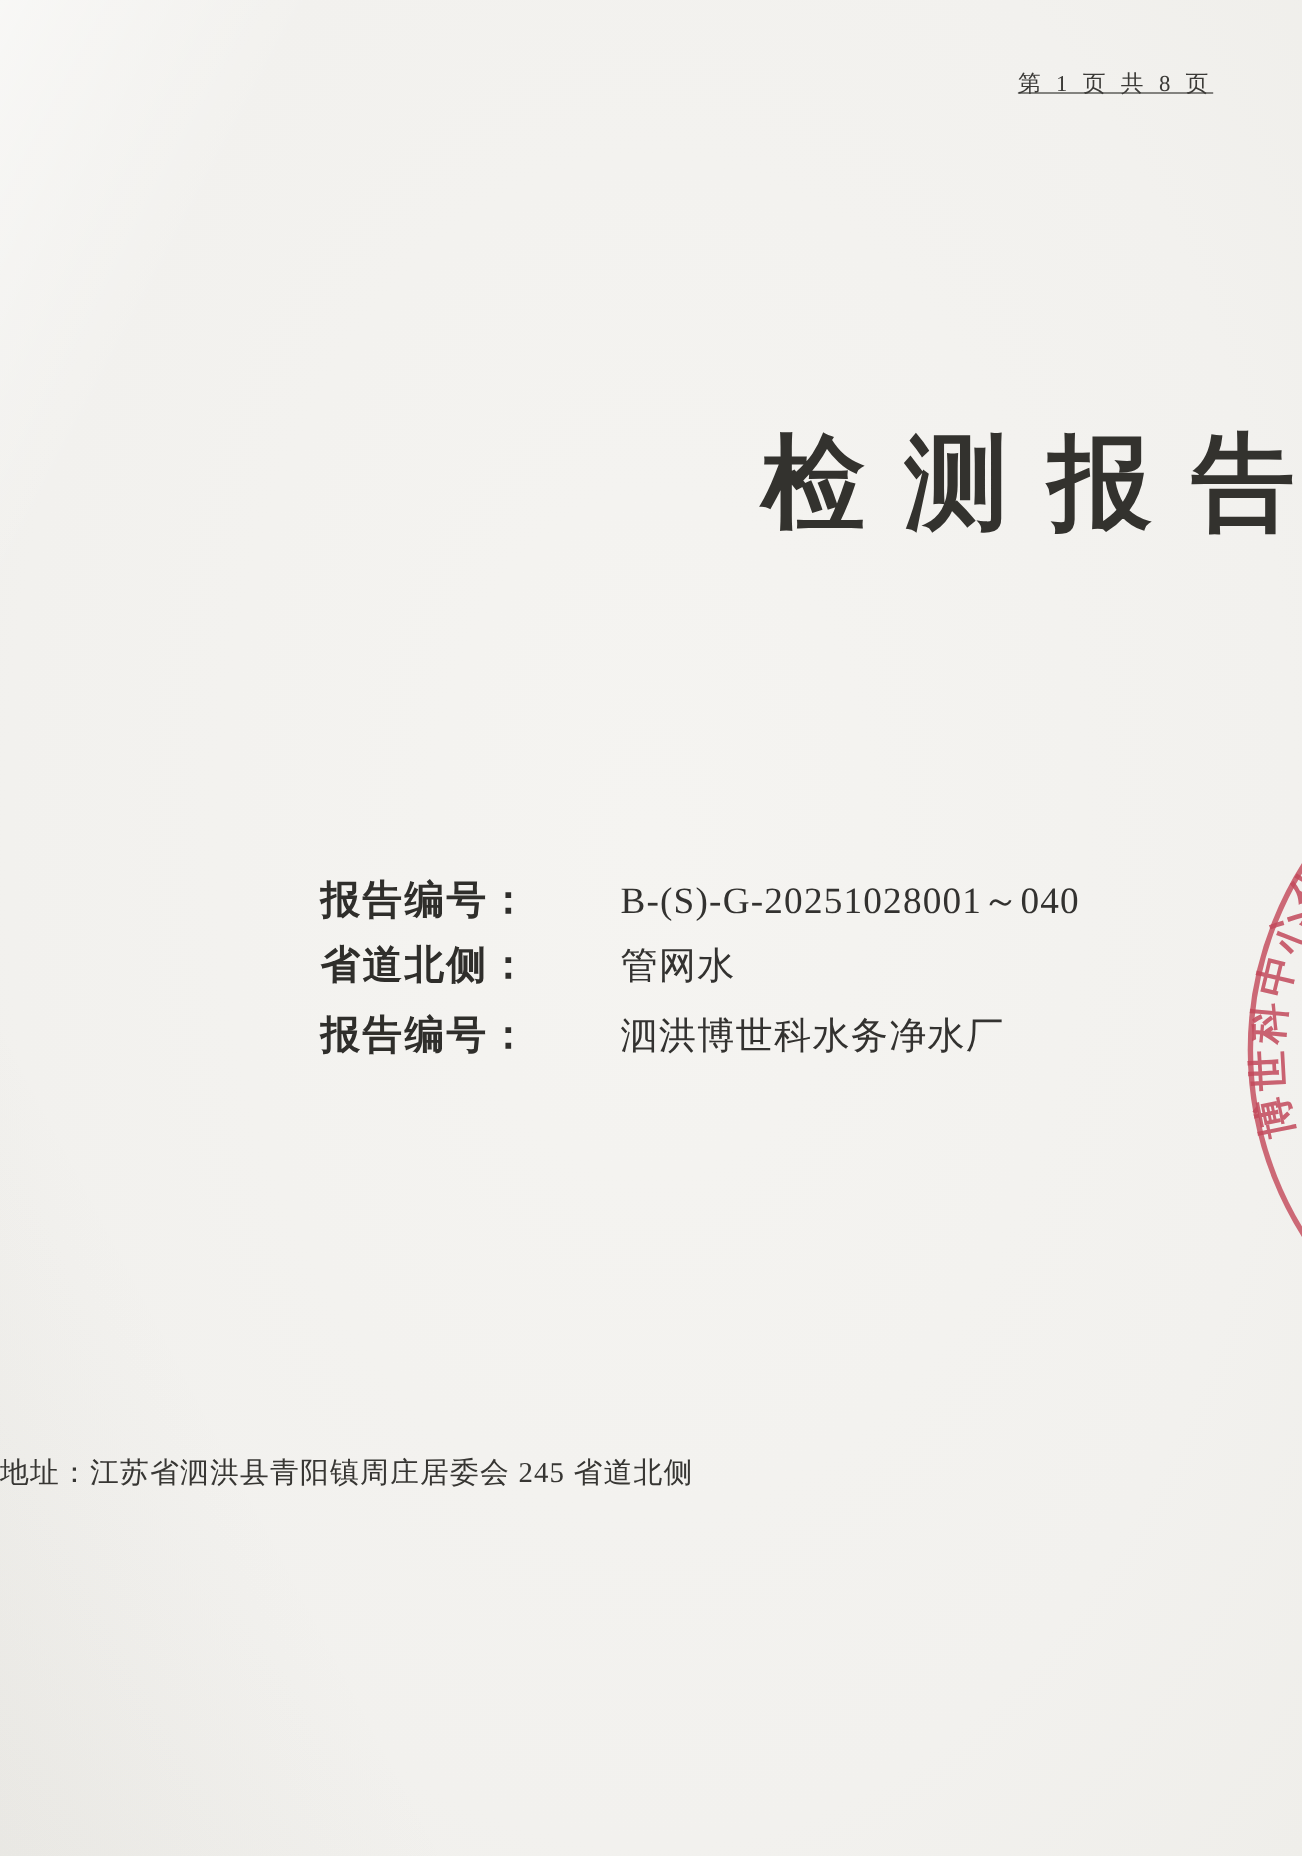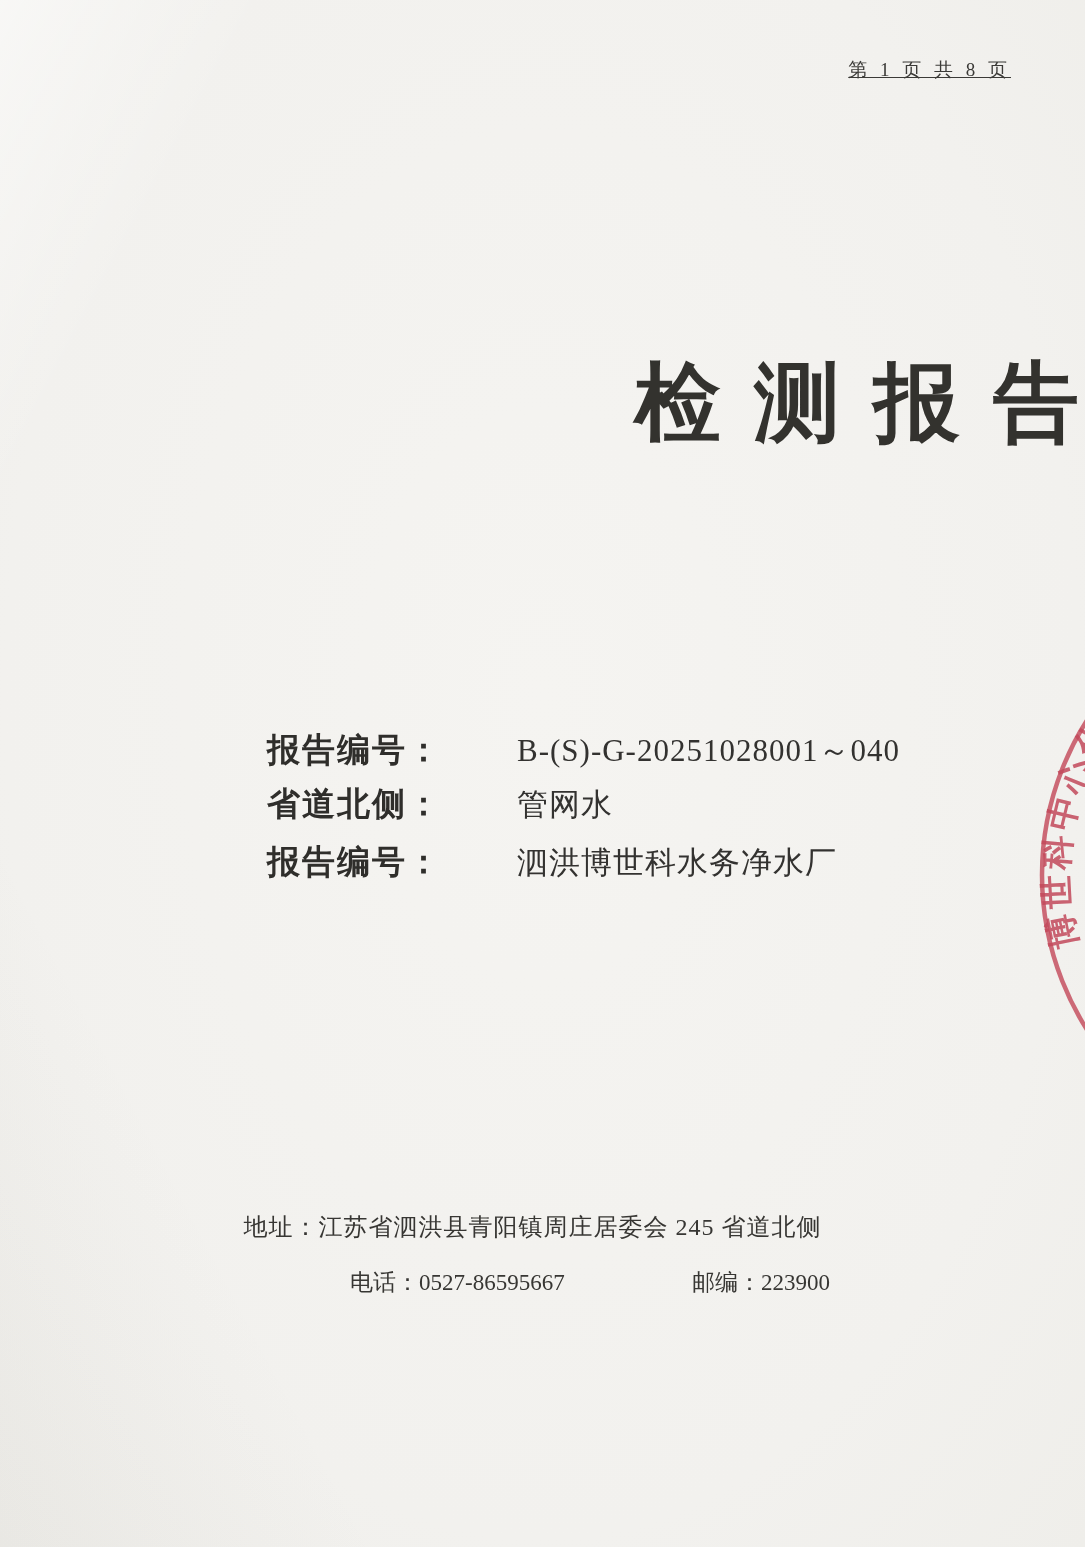--- a/index.html
+++ b/index.html
@@ -78,21 +78,20 @@
     letter-spacing: 1px;
     vertical-align: top;
     padding-top: 2px;
     margin-left: 10px;
   }
   .footer-address {
     position: absolute;
     top: 1211px;
     left: 0;
     width: 1065px;
-    text-align: center;
     font-size: 24px;
     letter-spacing: 1px;
     color: #373633;
     white-space: nowrap;
   }
   .footer-contact {
     position: absolute;
     top: 1267px;
     left: 350px;
     width: 480px;
@@ -143,18 +142,14 @@
       </defs>
       <circle cx="330" cy="320" r="288" fill="none" stroke="#c34a5c" stroke-width="4.5" opacity="0.82"></circle>
       <text font-size="34" font-weight="bold" letter-spacing="4" fill="#c34a5c" opacity="0.85" font-family="Liberation Serif, DejaVu Serif, serif">
         <textPath href="#sealArc" startOffset="340">博世科中心化验</textPath>
       </text>
     </svg>
   </div>
 
   <div class="footer-address">地址：江苏省泗洪县青阳镇周庄居委会 245 省道北侧</div>
 
-  <div class="footer-contact">
-    <span>电话：0527-86595667</span>
-    <span>邮编：223900</span>
-  </div>
 
 </div>
 
 </body></html>

